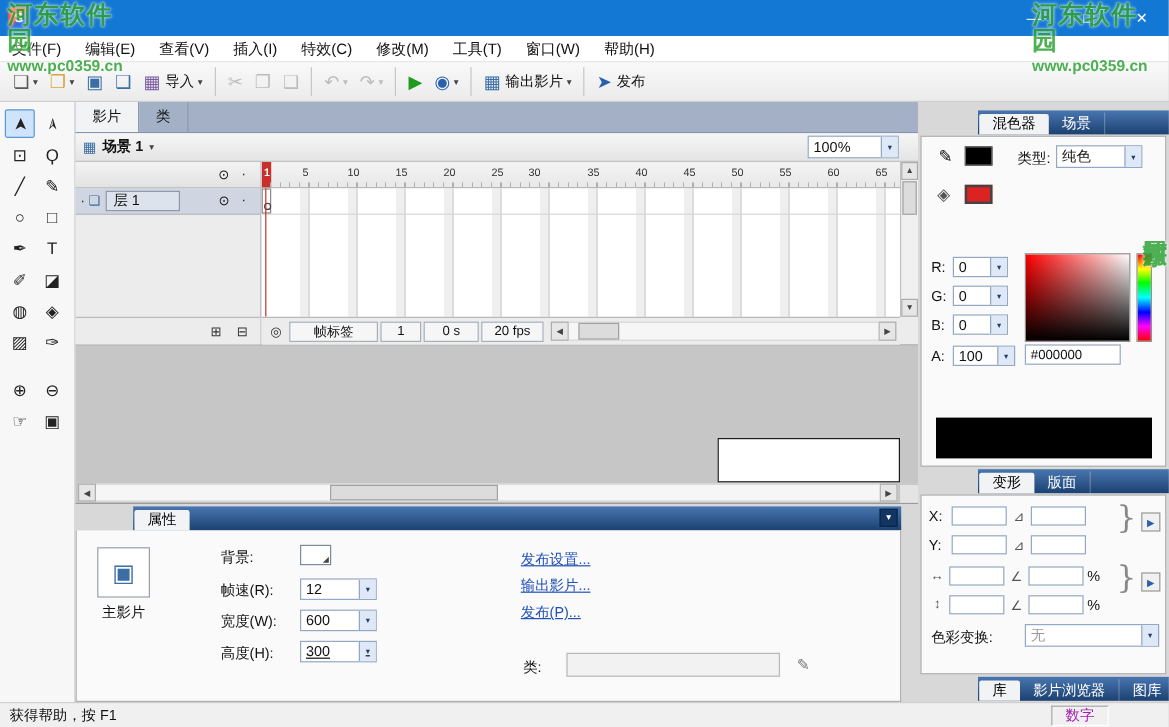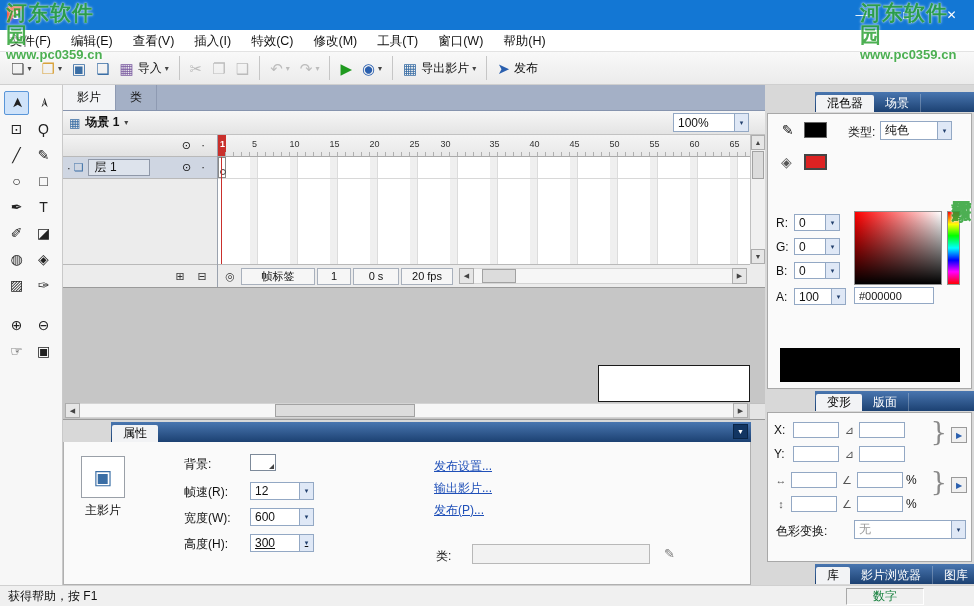--- a/index.html
+++ b/index.html
@@ -139,21 +139,21 @@
   .tf-input{width:46px;height:16px;background:#fff;border:1px solid #93a8c4;display:inline-block;}
   .tf-brace{position:absolute;right:24px;font-size:26px;color:#888;font-family:"DejaVu Serif","Liberation Serif",serif;line-height:1;}
   .tf-apply{position:absolute;right:4px;width:16px;height:16px;border:1px solid #9a9a9a;background:#f0f0f0;color:#2a5fae;font-size:8px;display:flex;align-items:center;justify-content:center;}
   .ct-label{position:absolute;left:8px;top:110px;}
   .ct-combo{position:absolute;left:86px;top:107px;width:112px;height:19px;}
   .ct-combo .combo-val{color:#999;}
 
   
   .statusbar{position:absolute;left:0;bottom:0;right:0;height:21px;background:#f0f0f0;border-top:1px solid #d0d0d0;display:flex;align-items:center;}
   .status-help{padding-left:8px;}
-  .status-num{position:absolute;right:50px;top:2px;width:78px;height:17px;border:1px solid;border-color:#a8a8a8 #fff #fff #a8a8a8;display:flex;align-items:center;justify-content:center;color:#15803d;}
+  .status-num{position:absolute;right:50px;top:2px;width:48px;height:17px;border:1px solid;border-color:#a8a8a8 #fff #fff #a8a8a8;display:flex;align-items:center;justify-content:center;color:#a21caf;}
 </style>
 </head>
 <body>
 
 <div class="app">
 
   <div class="titlebar">
     <div class="app-icon">S</div>
     <div class="win-btns">
       <div class="win-btn">—</div>
@@ -217,21 +217,21 @@
       <div class="tb-btn">
         <span class="tb-glyph" style="color: rgb(31, 154, 31);">▶</span>
       </div>
       <div class="tb-btn">
         <span class="tb-glyph" style="color: rgb(42, 95, 174);">◉</span>
         <span class="tb-arrow">▾</span>
       </div>
       <div class="tb-sep"></div>
       <div class="tb-btn">
         <span class="tb-glyph" style="color: rgb(58, 110, 165);">▦</span>
-        <span class="tb-label">导出影片</span>
+        <span class="tb-label">输出影片</span>
         <span class="tb-arrow">▾</span>
       </div>
       <div class="tb-sep"></div>
       <div class="tb-btn">
         <span class="tb-glyph" style="color: rgb(42, 95, 174);">➤</span>
         <span class="tb-label">发布</span>
       </div>
     </div>
 
   <div class="toolbox" id="toolbox">

